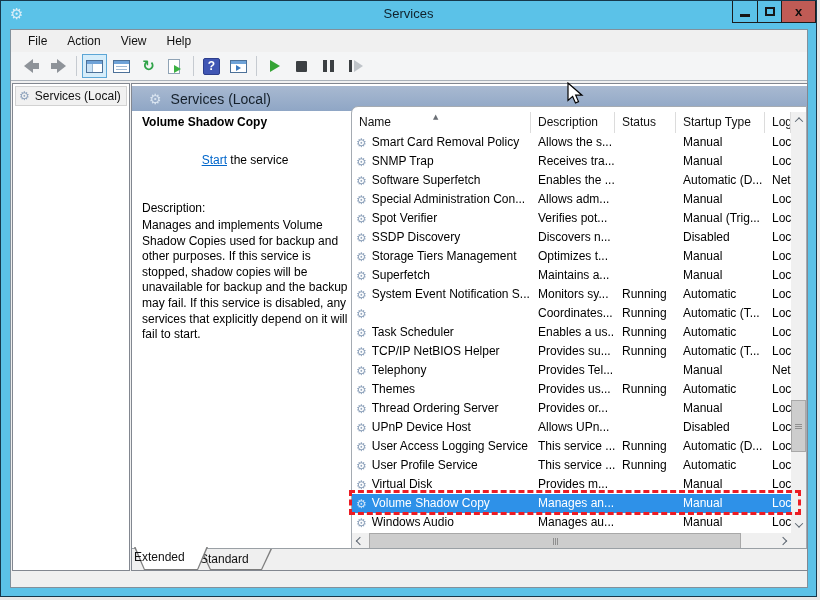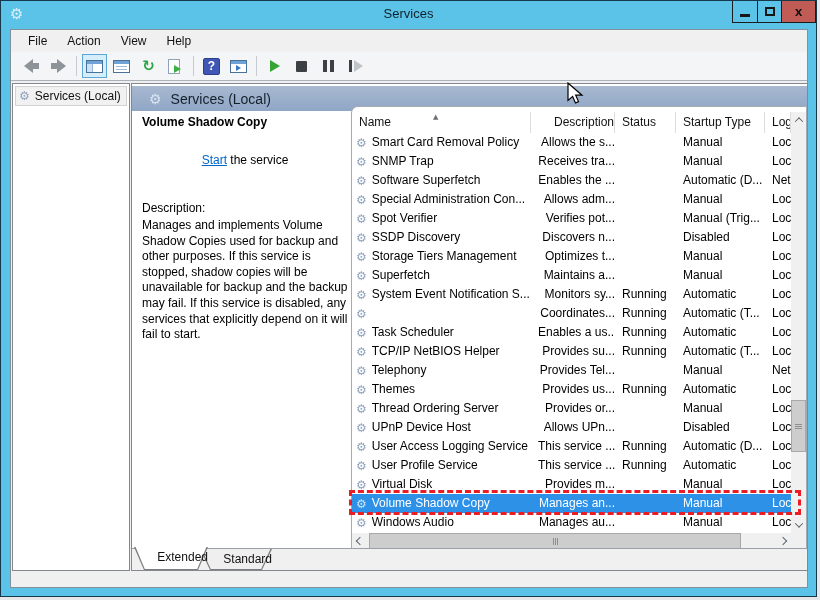--- a/index.html
+++ b/index.html
@@ -68,21 +68,21 @@
   .desc-text{line-height:15.6px;}
 
   
   .listpanel{position:absolute;left:219px;top:22px;width:456px;height:444px;background:#fff;border:1px solid #A5ABB2;border-radius:7px 0 0 0;}
   .lheader{position:absolute;left:0;top:5px;right:15px;height:21px;display:flex;font-size:12px;color:#111;}
   .hc{border-right:1px solid #DCDCDC;padding:3px 0 0 7px;height:21px;white-space:nowrap;overflow:hidden;}
   .sortarrow{position:absolute;left:81px;top:6px;font-size:7px;color:#6a6f75;z-index:2;font-family:"DejaVu Sans",sans-serif;}
   .lrows{position:absolute;left:0;top:26px;right:15px;bottom:16px;overflow:hidden;}
   .lrow{height:19px;display:flex;align-items:center;font-size:12px;color:#000;}
   .cell{padding-left:7px;white-space:nowrap;overflow:hidden;height:19px;line-height:19px;}
-  .c0{width:179px;}.c1{width:84px;text-align:right;}.c2{width:61px;}.c3{width:89px;}.c4{flex:1;}
+  .c0{width:179px;}.c1{width:84px;}.c2{width:61px;}.c3{width:89px;}.c4{flex:1;}
   .namecell{display:flex;align-items:center;gap:5px;padding-left:4px;}
   .lrow.sel{background:#2E91E8;color:#fff;}
   .lrow.sel .gear{color:#CFE4F8;}
 
   
   .annotation{position:absolute;left:-3px;top:383px;width:452px;height:25px;border:3px dashed #EC1C24;z-index:6;pointer-events:none;}
 
   
   .vscroll{position:absolute;top:5px;right:0;width:15px;bottom:16px;background:#F0F0F0;}
   .hscroll{position:absolute;left:0;right:15px;bottom:0;height:16px;background:#F0F0F0;}
@@ -98,21 +98,21 @@
   .vthumb .grip{width:7px;height:5px;background:repeating-linear-gradient(to bottom,#8f8f8f 0 1px,transparent 1px 2px);}
   .hthumb{position:absolute;top:0;bottom:0;left:17px;width:372px;background:#CDCDCD;border:1px solid #A8A8A8;display:flex;align-items:center;justify-content:center;}
   .hthumb .grip{width:5px;height:7px;background:repeating-linear-gradient(to right,#8f8f8f 0 1px,transparent 1px 2px);}
   .corner{position:absolute;right:0;bottom:0;width:15px;height:16px;background:#F0F0F0;}
 
   
   .tabstrip{position:absolute;left:0;right:0;bottom:0;height:22px;background:#F0F0F0;border-top:1px solid #9aa0a5;}
   .tab{position:absolute;top:0;height:21px;}
   .tab .s1{position:absolute;inset:0;background:#7d7d7d;clip-path:polygon(0 0,100% 0,calc(100% - 10px) 100%,10px 100%);}
   .tab .s2{position:absolute;inset:0;background:#EFEFEF;clip-path:polygon(1.6px 0,calc(100% - 1.6px) 0,calc(100% - 10.8px) calc(100% - 1px),10.8px calc(100% - 1px));}
-  .tab .lbl{position:absolute;left:0;right:0;top:3px;text-align:right;font-size:12px;color:#111;z-index:2;}
+  .tab .lbl{position:absolute;left:0;right:0;top:3px;text-align:left;font-size:12px;color:#111;z-index:2;}
   .tab.active{top:-2px;height:23px;z-index:3;}
   .tab.active .s2{background:#fff;}
   .tab.inactive{z-index:2;}
 
   .statusbar{position:absolute;left:0;top:541px;right:0;height:15px;background:#F0F0F0;}
 
   .cursor{position:absolute;left:567px;top:82px;z-index:20;pointer-events:none;}
 </style>
 </head>
 <body>

